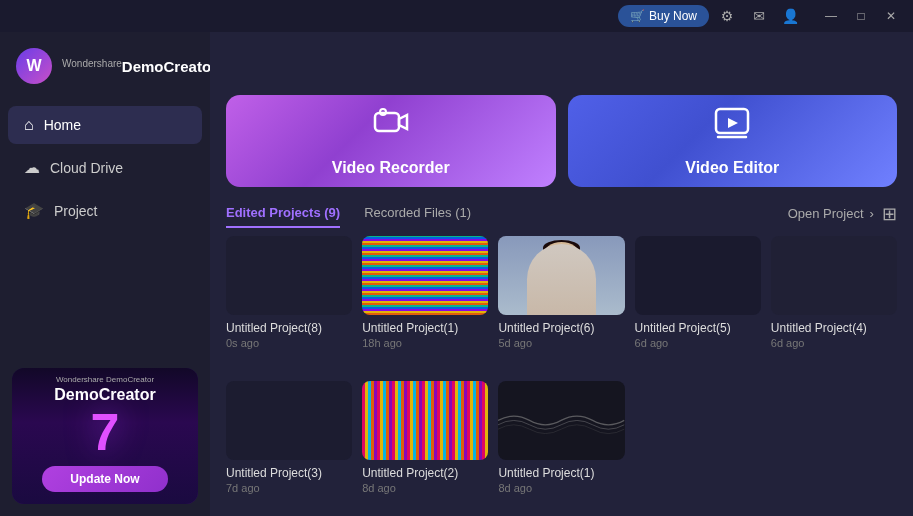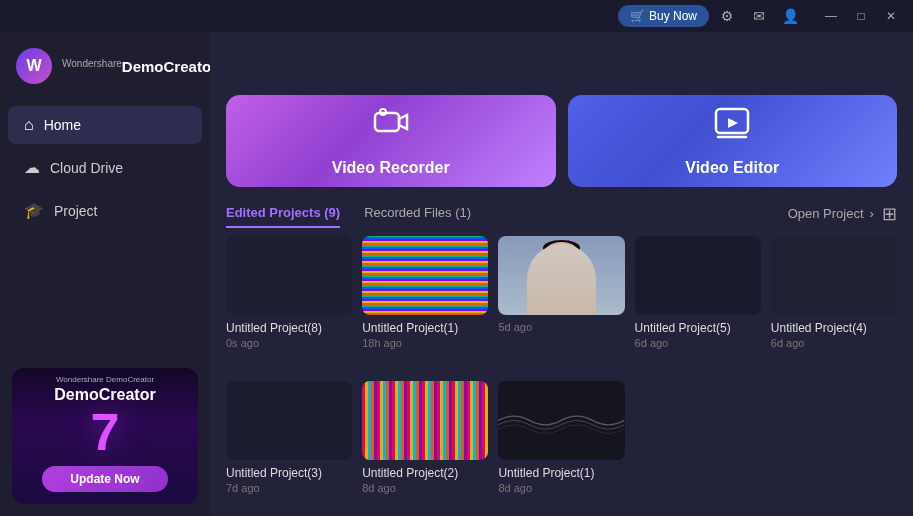--- a/index.html
+++ b/index.html
@@ -476,20 +476,21 @@
       </div>
 
       <div class="project-item">
         <div class="project-thumb">
           <div class="portrait-photo">
             <div class="portrait-hair"></div>
             <div class="portrait-head"></div>
             <div class="portrait-silhouette"></div>
           </div>
         </div>
+        <div class="project-name">Untitled Project(6)</div>
         <div class="project-time">5d ago</div>
       </div>
 
       <div class="project-item">
         <div class="project-thumb" style="background:#1a1a2e;"></div>
         <div class="project-name">Untitled Project(5)</div>
         <div class="project-time">6d ago</div>
       </div>
 
       <div class="project-item">

